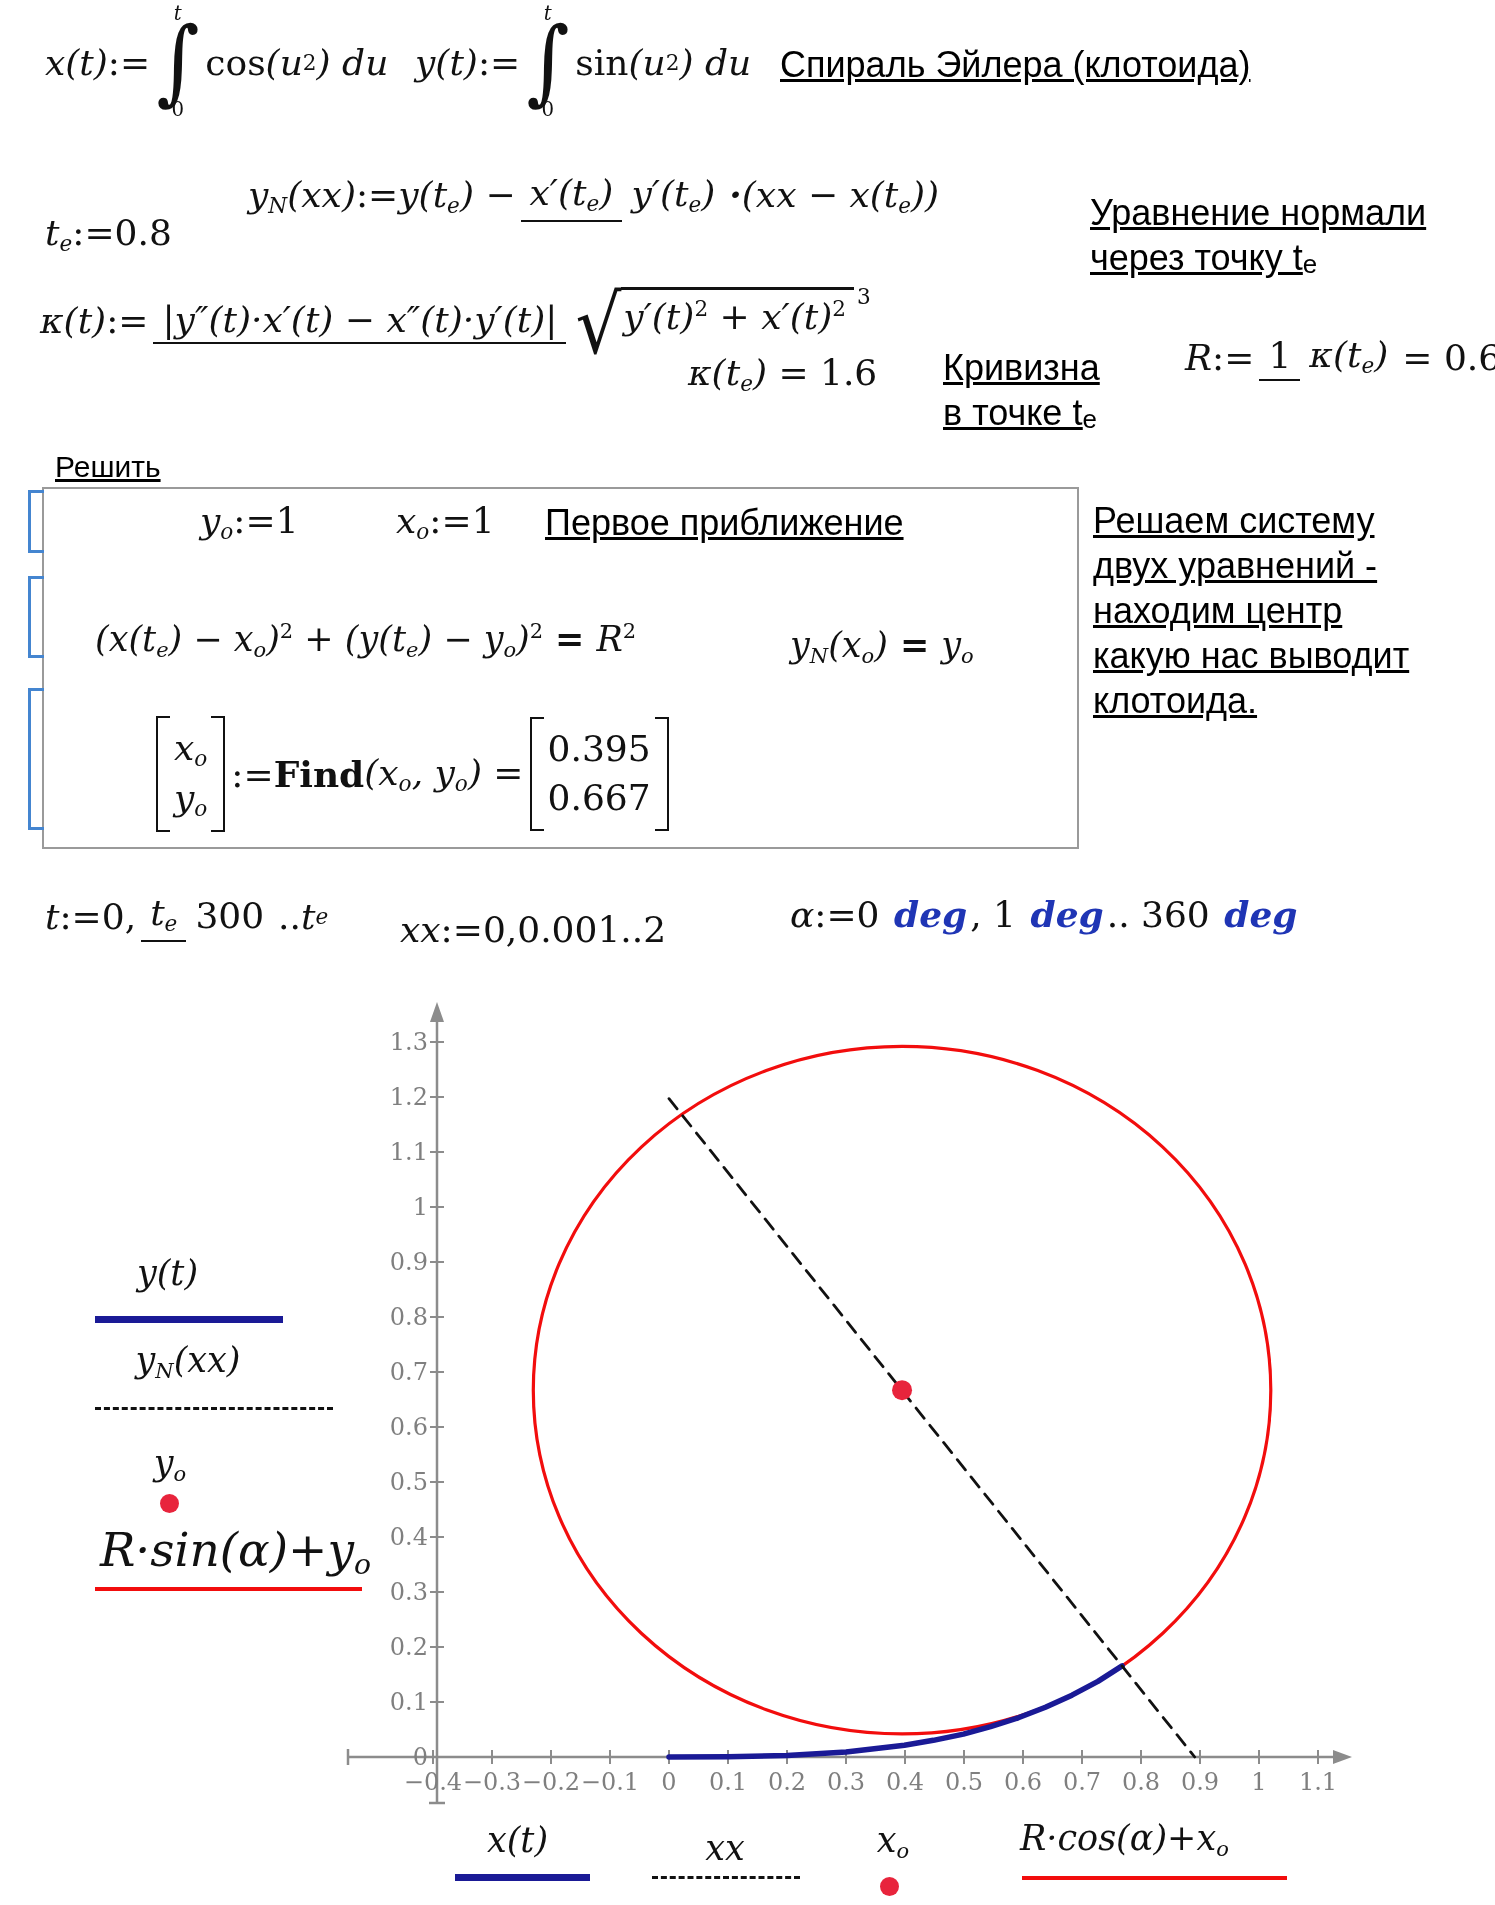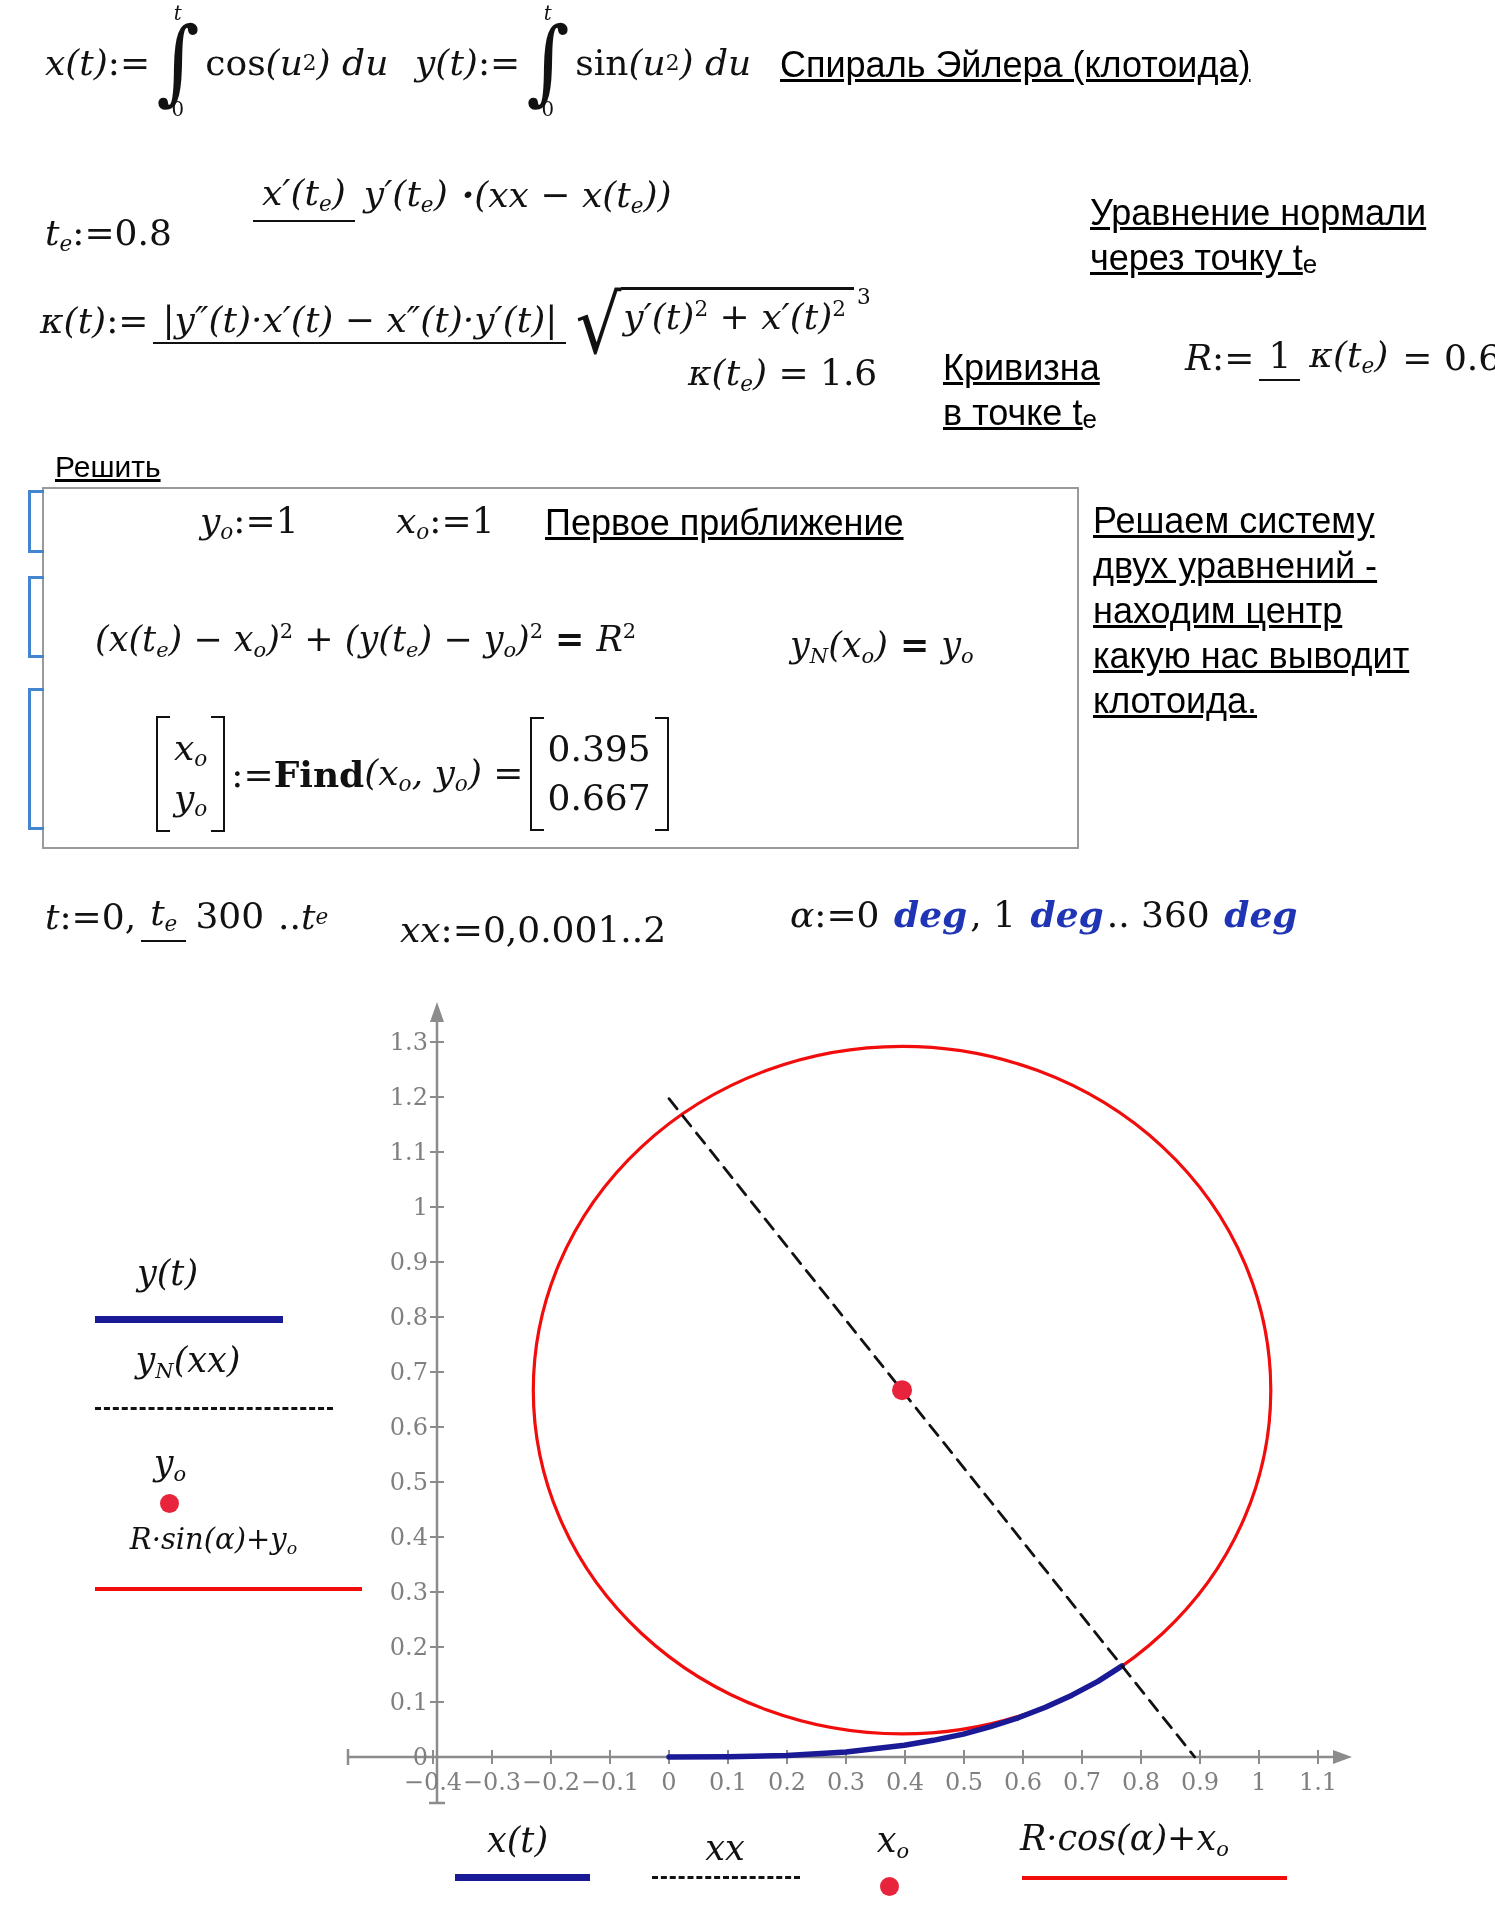--- a/index.html
+++ b/index.html
@@ -70,20 +70,21 @@
     <span>) du</span>
 </div>
 
 <div class="abs rus" style="left:780px;top:44px;">Спираль Эйлера (клотоида)</div>
 
 <div class="abs math" style="left:45px;top:212px;">
   <span>t</span><span class="sb">e</span><span class="up">:=</span><span class="up">0.8</span>
 </div>
 
 <div class="abs math flexc" style="left:248px;top:138px;height:116px;">
+  <span><span>y</span><span class="sb">N</span><span>(xx)</span><span class="up">:=</span><span>y(t</span><span class="sb">e</span><span>) −</span></span>
   <span class="frac">
     <span class="num"><span>x′(t</span><span class="sb">e</span><span>)</span></span>
     <span class="den"><span>y′(t</span><span class="sb">e</span><span>)</span></span>
   </span>
   <span><b>·</b><span>(xx − x(t</span><span class="sb">e</span><span>))</span></span>
 </div>
 
 <div class="abs rus" style="left:1090px;top:190px;line-height:45px;">
   <span class="notel">Уравнение нормали</span>
   <span class="notel"><span>через точку t</span><span style="font-size:.72em;vertical-align:-.12em;">e</span></span>
@@ -263,21 +264,21 @@
 
 <div class="abs math" style="left:95px;top:1253px;width:145px;text-align:center;font-size:35px;">y(t)</div>
 <div class="abs navline" style="left:95px;top:1316px;width:188px;"></div>
 
 <div class="abs math" style="left:88px;top:1340px;width:200px;text-align:center;font-size:35px;"><span>y</span><span class="sb">N</span><span>(xx)</span></div>
 <div class="abs dashline" style="left:95px;top:1407px;width:238px;"></div>
 
 <div class="abs math" style="left:138px;top:1443px;width:64px;text-align:center;font-size:35px;"><span>y</span><span class="sb">o</span></div>
 <div class="abs dot" style="left:160px;top:1494px;"></div>
 
-<div class="abs math" style="left:76px;top:1522px;width:275px;text-align:center;font-size:29px;"><span>R·sin(α)+y</span><span class="sb">o</span></div>
+<div class="abs math" style="left:98px;top:1522px;width:275px;text-align:center;font-size:47px;"><span>R·sin(α)+y</span><span class="sb">o</span></div>
 <div class="abs redline" style="left:95px;top:1587px;width:267px;"></div>
 
 <div class="abs math" style="left:455px;top:1820px;width:125px;text-align:center;font-size:35px;">x(t)</div>
 <div class="abs navline" style="left:455px;top:1874px;width:135px;"></div>
 
 <div class="abs math" style="left:650px;top:1828px;width:150px;text-align:center;font-size:35px;">xx</div>
 <div class="abs dashline" style="left:652px;top:1876px;width:148px;"></div>
 
 <div class="abs math" style="left:862px;top:1820px;width:62px;text-align:center;font-size:35px;"><span>x</span><span class="sb">o</span></div>
 <div class="abs dot" style="left:880px;top:1877px;"></div>

